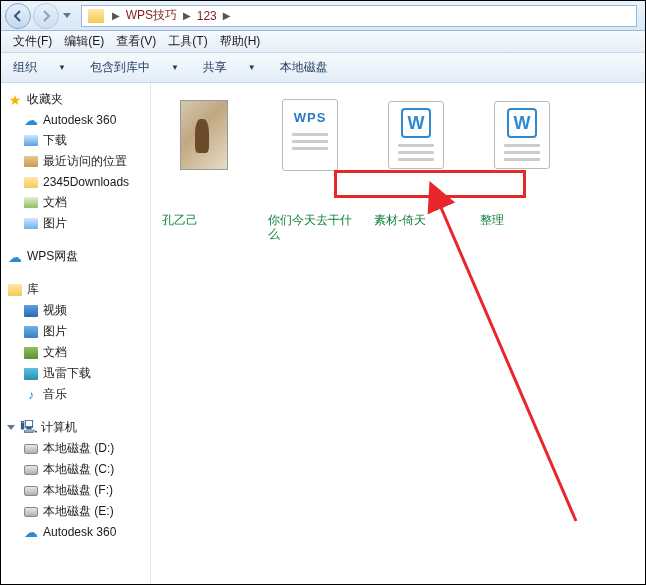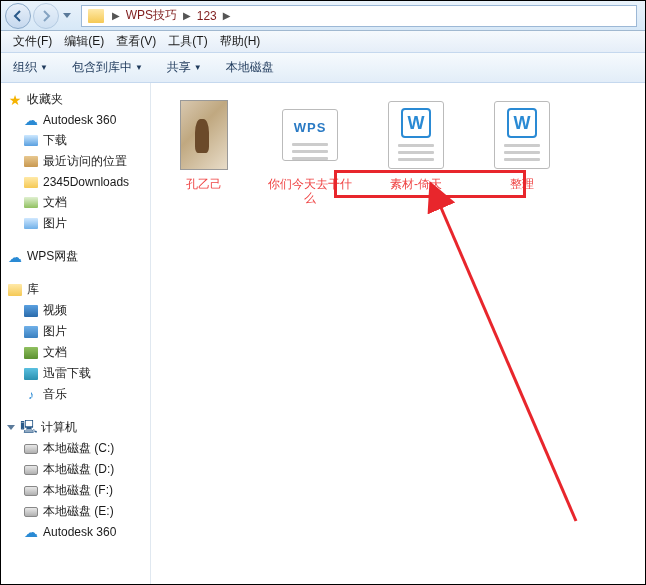--- a/index.html
+++ b/index.html
@@ -11,21 +11,21 @@
   .nav-drop { width: 14px; height: 26px; display: flex; align-items: center; justify-content: center; color: #2a5a8a; cursor: pointer; }
   .breadcrumb { flex: 1; background: #fff; border: 1px solid #9cb8d6; height: 22px; margin: 0 4px 0 6px; display: flex; align-items: center; padding: 0 2px; }
   .bc-folder-icon { width: 16px; height: 14px; background: linear-gradient(#ffe9a8, #f5c955); border-radius: 1px; margin: 0 4px; }
   .bc-sep { color: #555; margin: 0 4px; font-size: 10px; }
   .bc-item { color: #7f1d1d; cursor: pointer; padding: 2px; }
   
   .menubar { height: 22px; background: linear-gradient(#f5f9fd, #e5eef8); display: flex; align-items: center; padding: 0 6px; border-bottom: 1px solid #c5d8ee; }
   .menu-item { padding: 2px 6px; cursor: pointer; color: #1a1a1a; }
   
   .toolbar { height: 30px; background: linear-gradient(#f6fafd, #e2edf8); display: flex; align-items: center; padding: 0 8px; gap: 16px; border-bottom: 1px solid #c5d8ee; }
-  .tool-item { display: flex; align-items: center; gap: 3px; cursor: pointer; color: #1e395b; padding: 3px 4px; }
+  .tool-item { display: flex; align-items: center; gap: 21px; cursor: pointer; color: #1e395b; padding: 3px 4px; }
   .tool-drop { font-size: 8px; color: #1e395b; }
   
   .main { display: flex; height: calc(100% - 82px); }
   .sidebar { width: 150px; background: #fff; border-right: 1px solid #e0e8f0; padding: 6px 4px; overflow-y: auto; }
   .side-group { margin-bottom: 12px; }
   .side-header { display: flex; align-items: center; gap: 4px; padding: 2px 2px; cursor: pointer; color: #1a1a1a; }
   .side-item { display: flex; align-items: center; gap: 4px; padding: 2px 2px 2px 18px; cursor: pointer; color: #1a1a1a; }
   
   .icon { width: 16px; height: 16px; display: inline-flex; align-items: center; justify-content: center; flex-shrink: 0; }
   .star-icon { color: #f5b301; font-size: 14px; }
@@ -34,29 +34,29 @@
   .cloud-icon { color: #2a8ad4; font-size: 14px; }
   .lib-icon { width: 14px; height: 12px; background: linear-gradient(#6eb5f0,#2a7ac4); border-radius: 1px; }
   .pc-icon { color: #2a5a8a; font-size: 13px; }
   .tri { display:inline-block; width:0; height:0; border-left:4px solid transparent; border-right:4px solid transparent; border-top:5px solid #5a7a9a; margin-right:2px;}
   
   .content { flex: 1; background: #fff; padding: 16px 10px; display: flex; gap: 20px; align-items: flex-start; position: relative; }
   .file { width: 86px; display: flex; flex-direction: column; align-items: center; gap: 6px; cursor: pointer; }
   .thumb { width: 60px; height: 72px; display: flex; align-items: center; justify-content: center; }
   .img-thumb { width: 48px; height: 70px; background: linear-gradient(135deg,#d8c8b0 0%,#c0a880 40%,#e8dcc8 100%); border:1px solid #999; position:relative; }
   .img-thumb::after{content:"";position:absolute;left:14px;top:18px;width:14px;height:34px;background:#6b4a2a;border-radius:40% 40% 20% 20%;}
-  .wps-thumb { width: 56px; height: 52px; background:#fff; border:1px solid #bbb; border-radius:3px; display:flex; flex-direction:column; align-items:center; padding-top:10px; }
+  .wps-thumb { width: 56px; height: 72px; background:#fff; border:1px solid #bbb; border-radius:3px; display:flex; flex-direction:column; align-items:center; padding-top:10px; }
   .wps-thumb .wtxt{color:#2a7ac4;font-weight:bold;font-size:13px;letter-spacing:1px;}
   .wps-thumb .lines{margin-top:8px;width:36px;}
   .wps-thumb .lines div{height:3px;background:#ccc;margin-bottom:4px;border-radius:1px;}
   .w-thumb { width: 56px; height: 68px; background:#fff; border:1px solid #bbb; border-radius:3px; position:relative; display:flex;flex-direction:column;align-items:center;}
   .w-thumb .wbadge{width:30px;height:30px;border:2px solid #2a8ad4;border-radius:4px;margin-top:6px;display:flex;align-items:center;justify-content:center;color:#2a8ad4;font-weight:bold;font-size:18px;}
   .w-thumb .lines{margin-top:6px;width:36px;}
   .w-thumb .lines div{height:3px;background:#ccc;margin-bottom:4px;border-radius:1px;}
-  .file-label { text-align: center; color: #ef4444; line-height: 1.2; width: 84px; word-break: break-all; }
+  .file-label { color: #15803d; line-height: 1.2; width: 84px; word-break: break-all; margin-top: 36px; }
   
   .highlight-box { position: absolute; border: 3px solid #e8262c; pointer-events: none; }
   .arrow-svg { position: absolute; pointer-events: none; }
 </style>
 </head>
 <body>
 
 <div class="titlebar">
   <div class="nav-btn">
     <svg width="14" height="14" viewBox="0 0 14 14">
@@ -197,27 +197,27 @@
     <div class="side-group">
       <div class="side-header">
         <span class="tri"></span>
         <span class="icon pc-icon">🖳</span>
         <span>计算机</span>
       </div>
       <div class="side-item">
           <span class="icon">
             <span class="drive-icon"></span>
           </span>
+          <span>本地磁盘 (D:)</span>
+        </div>
+      <div class="side-item">
+          <span class="icon">
+            <span class="drive-icon"></span>
+          </span>
           <span>本地磁盘 (C:)</span>
-        </div>
-      <div class="side-item">
-          <span class="icon">
-            <span class="drive-icon"></span>
-          </span>
-          <span>本地磁盘 (D:)</span>
         </div>
       <div class="side-item">
           <span class="icon">
             <span class="drive-icon"></span>
           </span>
           <span>本地磁盘 (F:)</span>
         </div>
       <div class="side-item">
           <span class="icon">
             <span class="drive-icon"></span>

